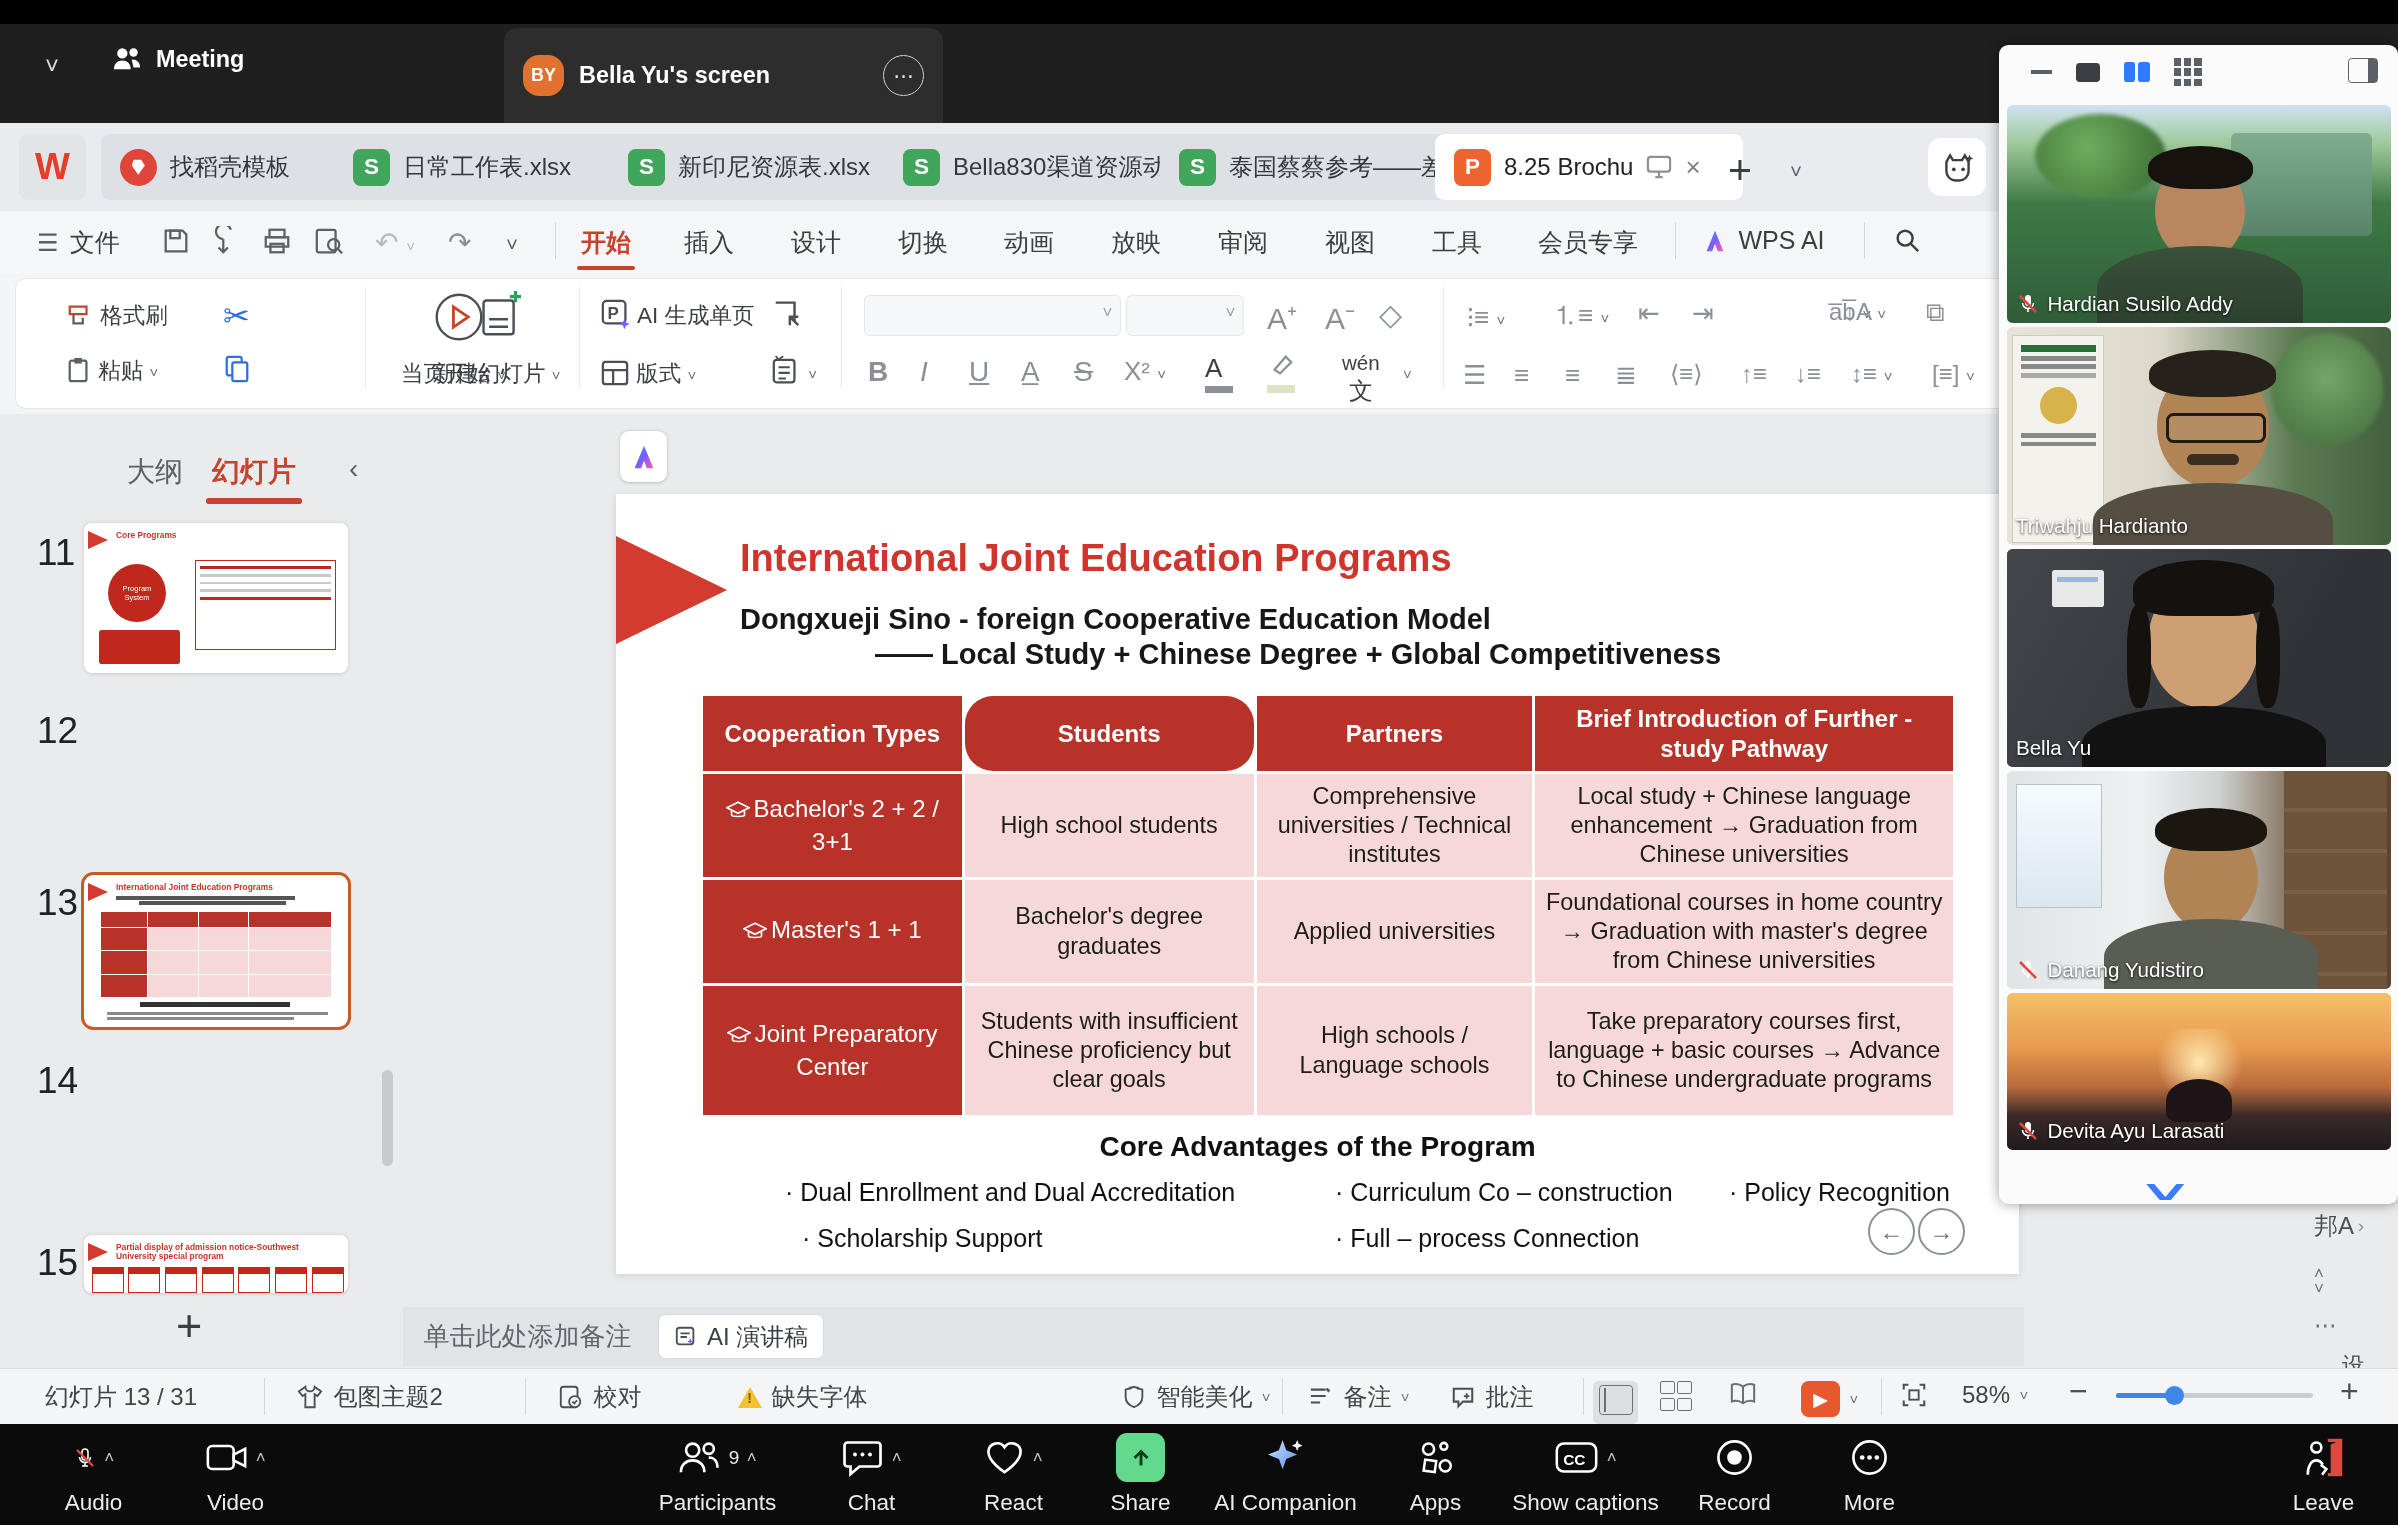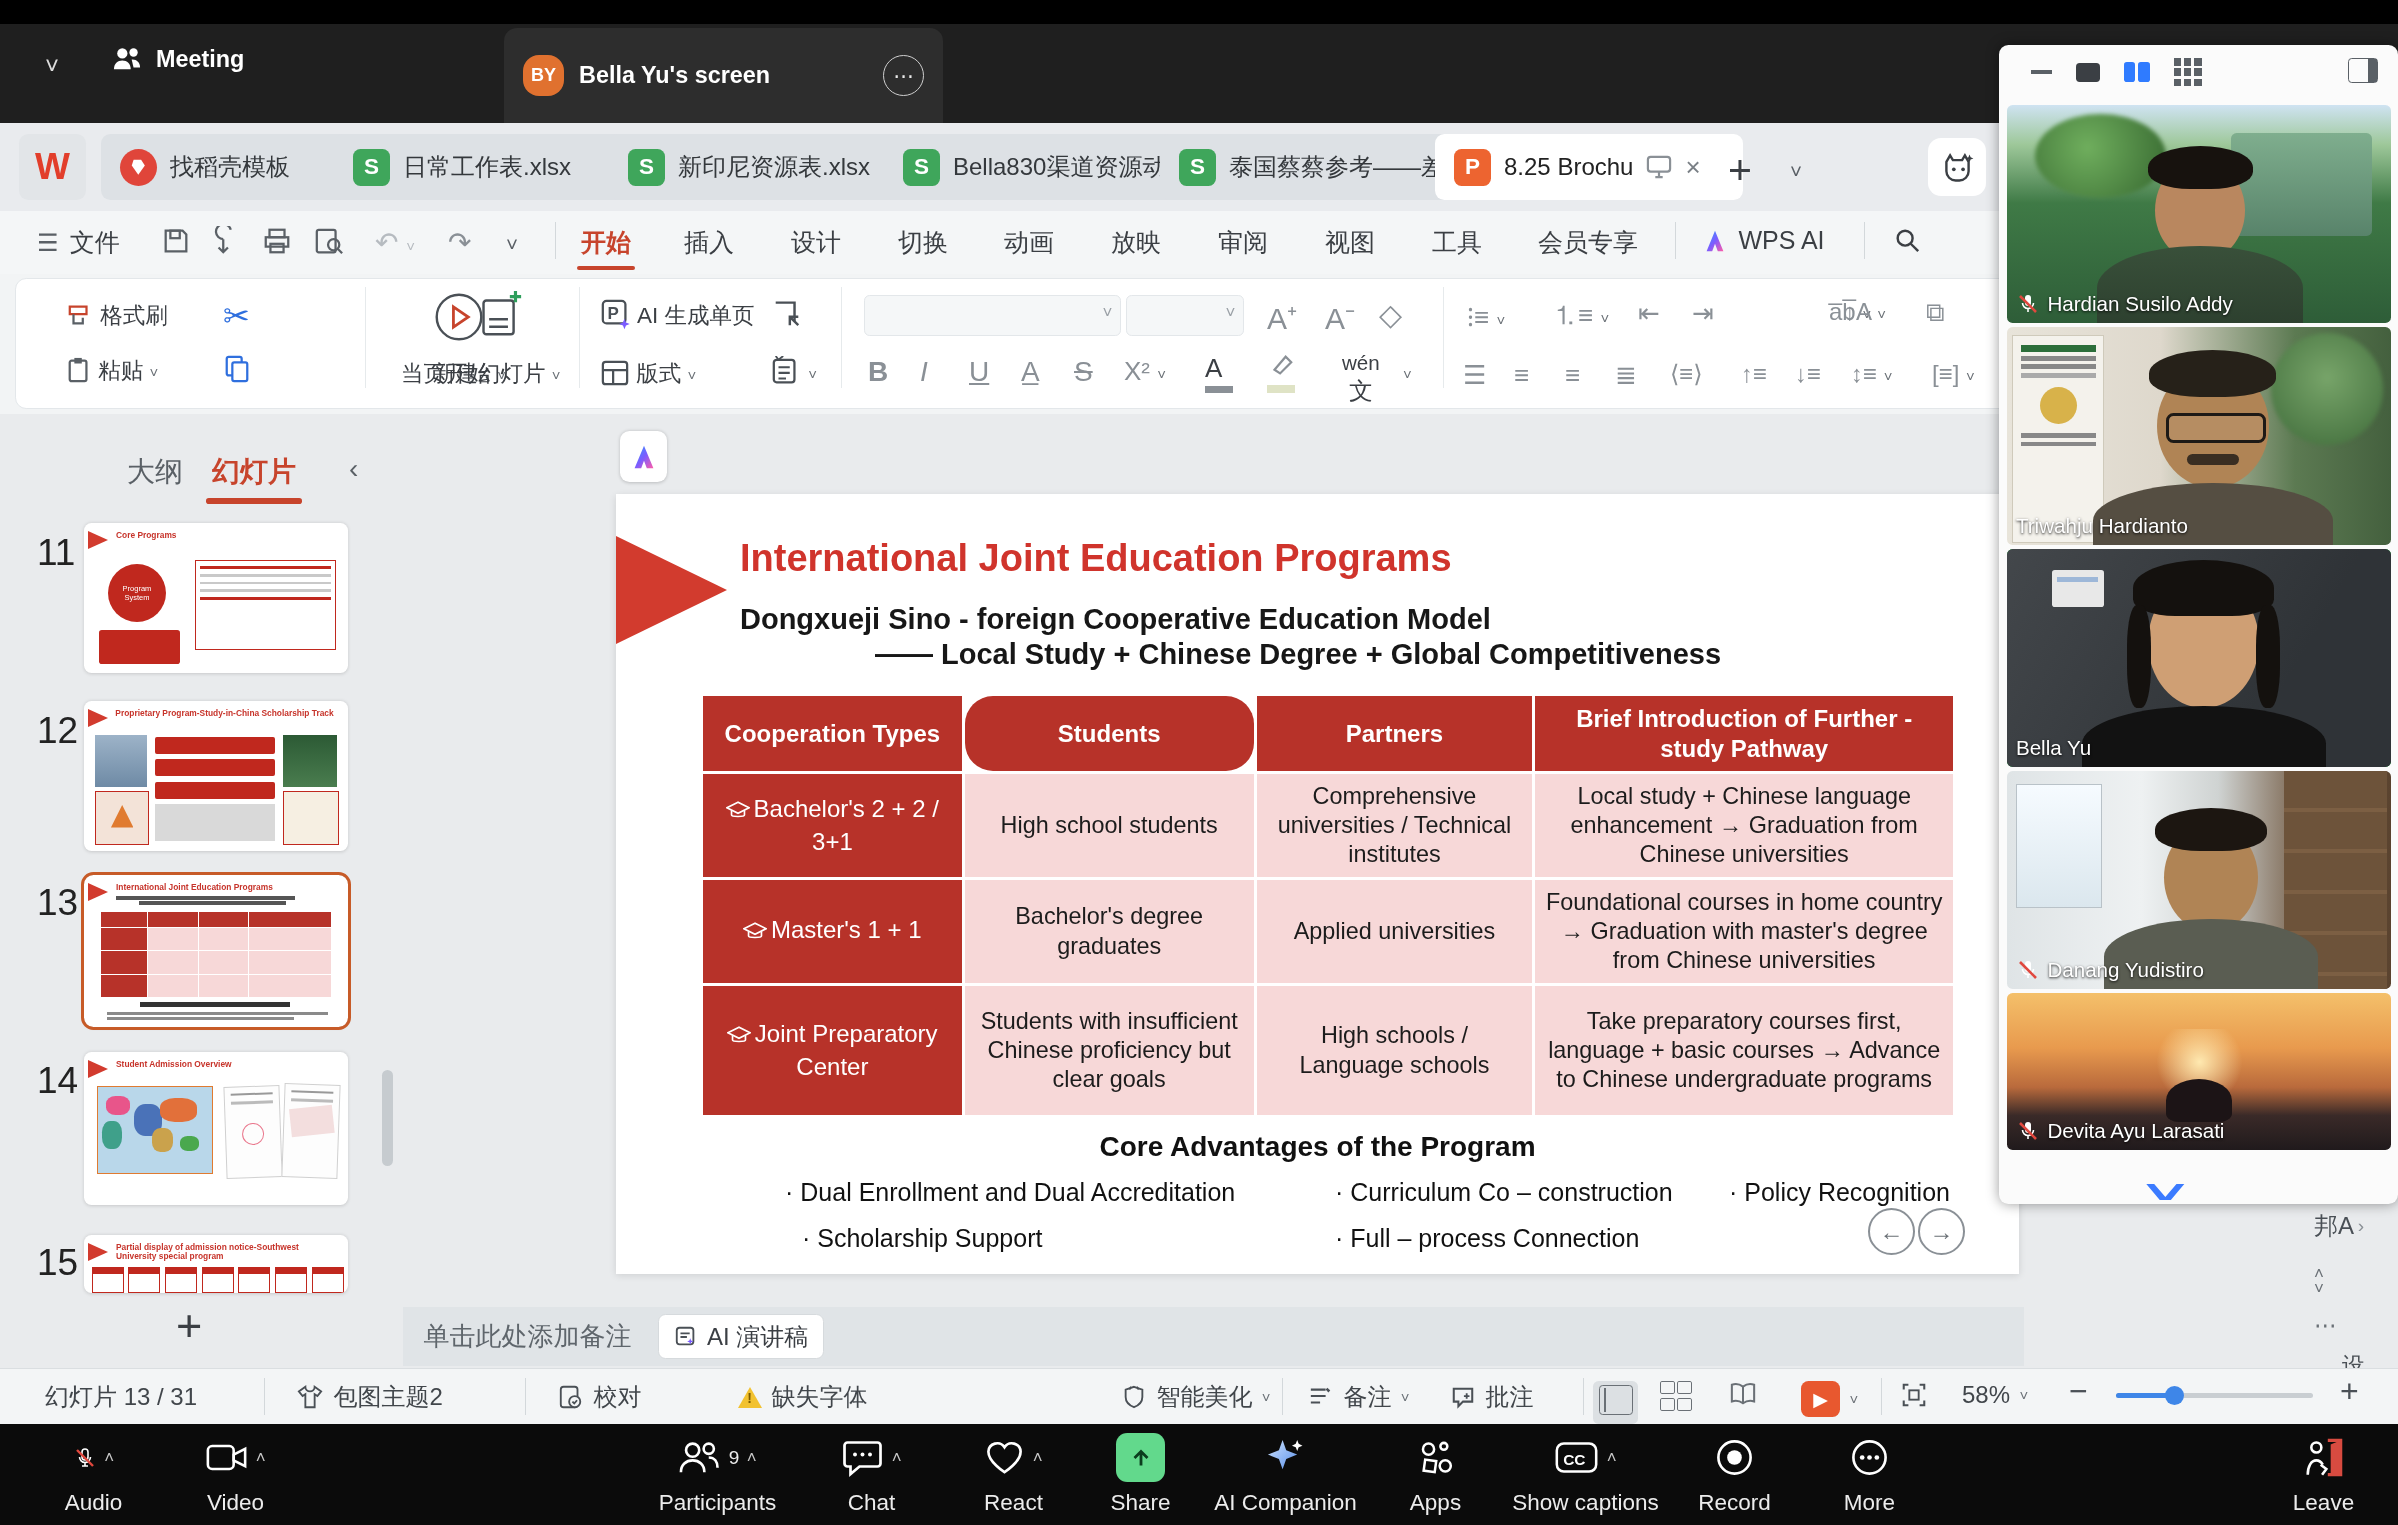--- a/index.html
+++ b/index.html
@@ -351,34 +351,20 @@
         <div class="abs" style="left:111px;top:37px;width:139px;height:88px;border:1.9px solid #C0281E;">
           <div style="margin:4.7px 3.7px;height:3.7px;background:#C0281E;"></div>
           <div style="margin:4.7px 3.7px;height:2.8px;background:#c9c9c9;"></div>
           <div style="margin:4.7px 3.7px;height:2.8px;background:#c9c9c9;"></div>
           <div style="margin:4.7px 3.7px;height:2.8px;background:#c9c9c9;"></div>
           <div style="margin:4.7px 3.7px;height:3.7px;background:#C0281E;"></div>
         </div>
       </div>
 
       <div class="tnum" style="top:296px;">12</div>
-      <div class="thumb" style="top:287px;height:150px;">
-        <div class="mini-tri"></div>
-        <div class="mini-title" style="text-align:center;left:28px;">Proprietary Program-Study-in-China Scholarship Track</div>
-        <div class="abs" style="left:11.2px;top:34px;width:52px;height:52px;background:linear-gradient(#9db3c8,#6e8aa5);"></div>
-        <div class="abs" style="left:11.2px;top:90px;width:52px;height:52px;background:#f3e3d8;border:0.9px solid #C0281E;">
-            <div style="margin:13px auto 0;width:22.5px;height:22.5px;background:#E07B30;clip-path:polygon(50% 0,100% 100%,0 100%);"></div>
-          </div>
-        <div class="abs" style="left:71px;top:36px;width:120px;height:17px;background:#C0281E;border-radius:1.9px;"></div>
-        <div class="abs" style="left:71px;top:58px;width:120px;height:17px;background:#C0281E;border-radius:1.9px;"></div>
-        <div class="abs" style="left:71px;top:81px;width:120px;height:17px;background:#C0281E;border-radius:1.9px;"></div>
-        <div class="abs" style="left:71px;top:103px;width:120px;height:37px;background:#d9d9d9;"></div>
-        <div class="abs" style="left:199px;top:34px;width:54px;height:52px;background:linear-gradient(#2c5a35,#4a7d4f);"></div>
-        <div class="abs" style="left:199px;top:90px;width:54px;height:52px;background:#f6efe2;border:0.9px solid #C0281E;"></div>
-      </div>
 
       <div class="tnum" style="top:468px;">13</div>
       <div class="thumb sel" style="top:461px;height:152px;">
         <div class="mini-tri"></div>
         <div class="mini-title">International Joint Education Programs</div>
         <div class="abs" style="left:32px;top:20.6px;width:210px;height:11.2px;">
           <div style="height:3.7px;background:#555;margin:0.9px 0;width:85%;"></div>
           <div style="height:3.7px;background:#555;margin:0.9px 0 0 22.5px;width:70%;"></div>
           </div>
         <div class="abs" style="left:17px;top:37px;width:230px;height:86px;">
@@ -406,42 +392,20 @@
               <div style="width:21%;background:#F7D8D8;"></div>
               <div style="flex:1;background:#F7D8D8;"></div>
             </div>
         </div>
         <div class="abs" style="left:56px;top:127px;width:150px;height:4.7px;background:#333;"></div>
         <div class="abs" style="left:22.5px;top:137px;width:221px;height:2.8px;background:#8a8a8a;"></div>
         <div class="abs" style="left:22.5px;top:142px;width:187px;height:2.8px;background:#8a8a8a;"></div>
       </div>
 
       <div class="tnum" style="top:646px;">14</div>
-      <div class="thumb" style="top:638px;height:153px;">
-        <div class="mini-tri"></div>
-        <div class="mini-title">Student Admission Overview</div>
-        <div class="abs" style="left:13px;top:34px;width:114px;height:86px;background:#b9d7ea;border:1.9px solid #E07B30;">
-          <div style="position:absolute;left:7.5px;top:9.4px;width:24px;height:19px;background:#e8558a;border-radius:40%;"></div>
-          <div style="position:absolute;left:3.7px;top:34px;width:20.6px;height:28px;background:#3fa08a;border-radius:40%;"></div>
-          <div style="position:absolute;left:36px;top:17px;width:28px;height:32px;background:#4a72b8;border-radius:40%;"></div>
-          <div style="position:absolute;left:62px;top:11.2px;width:37px;height:24px;background:#e2703a;border-radius:40%;"></div>
-          <div style="position:absolute;left:54px;top:41px;width:20.6px;height:24px;background:#caa24c;border-radius:40%;"></div>
-          <div style="position:absolute;left:82px;top:49px;width:19px;height:15px;background:#4aa84e;border-radius:40%;"></div>
-        </div>
-        <div class="abs" style="left:141px;top:34px;width:54px;height:90px;background:#fdfdfd;border:0.9px solid #d0d0d0;transform:rotate(-2deg);">
-            <div style="margin:5.6px;height:2.8px;background:#999;"></div>
-            <div style="margin:5.6px;height:2.8px;background:#bbb;"></div>
-            <div style="margin:19px auto 0;width:20.6px;height:20.6px;border:1.9px solid #d24;border-radius:50%;opacity:.6;"></div>
-          </div>
-        <div class="abs" style="left:199px;top:32px;width:54px;height:92px;background:#fdfdfd;border:0.9px solid #d0d0d0;transform:rotate(2deg);">
-            <div style="margin:5.6px;height:2.8px;background:#999;"></div>
-            <div style="margin:5.6px;height:2.8px;background:#bbb;"></div>
-            <div style="margin:3.7px 5.6px;height:28px;background:#f3dede;transform:rotate(-8deg);"></div>
-          </div>
-      </div>
 
       <div class="tnum" style="top:828px;">15</div>
       <div class="thumb" style="top:821px;height:58px;">
         <div class="mini-tri"></div>
         <div class="mini-title">Partial display of admission notice-Southwest University special program</div>
         <div class="abs" style="left:7.5px;top:32px;display:flex;gap:4.7px;">
           <div style="width:30px;height:24px;border:0.9px solid #C0281E;background:#fff;">
               <div style="height:5.6px;background:#C0281E;"></div>
             </div>
           <div style="width:30px;height:24px;border:0.9px solid #C0281E;background:#fff;">

